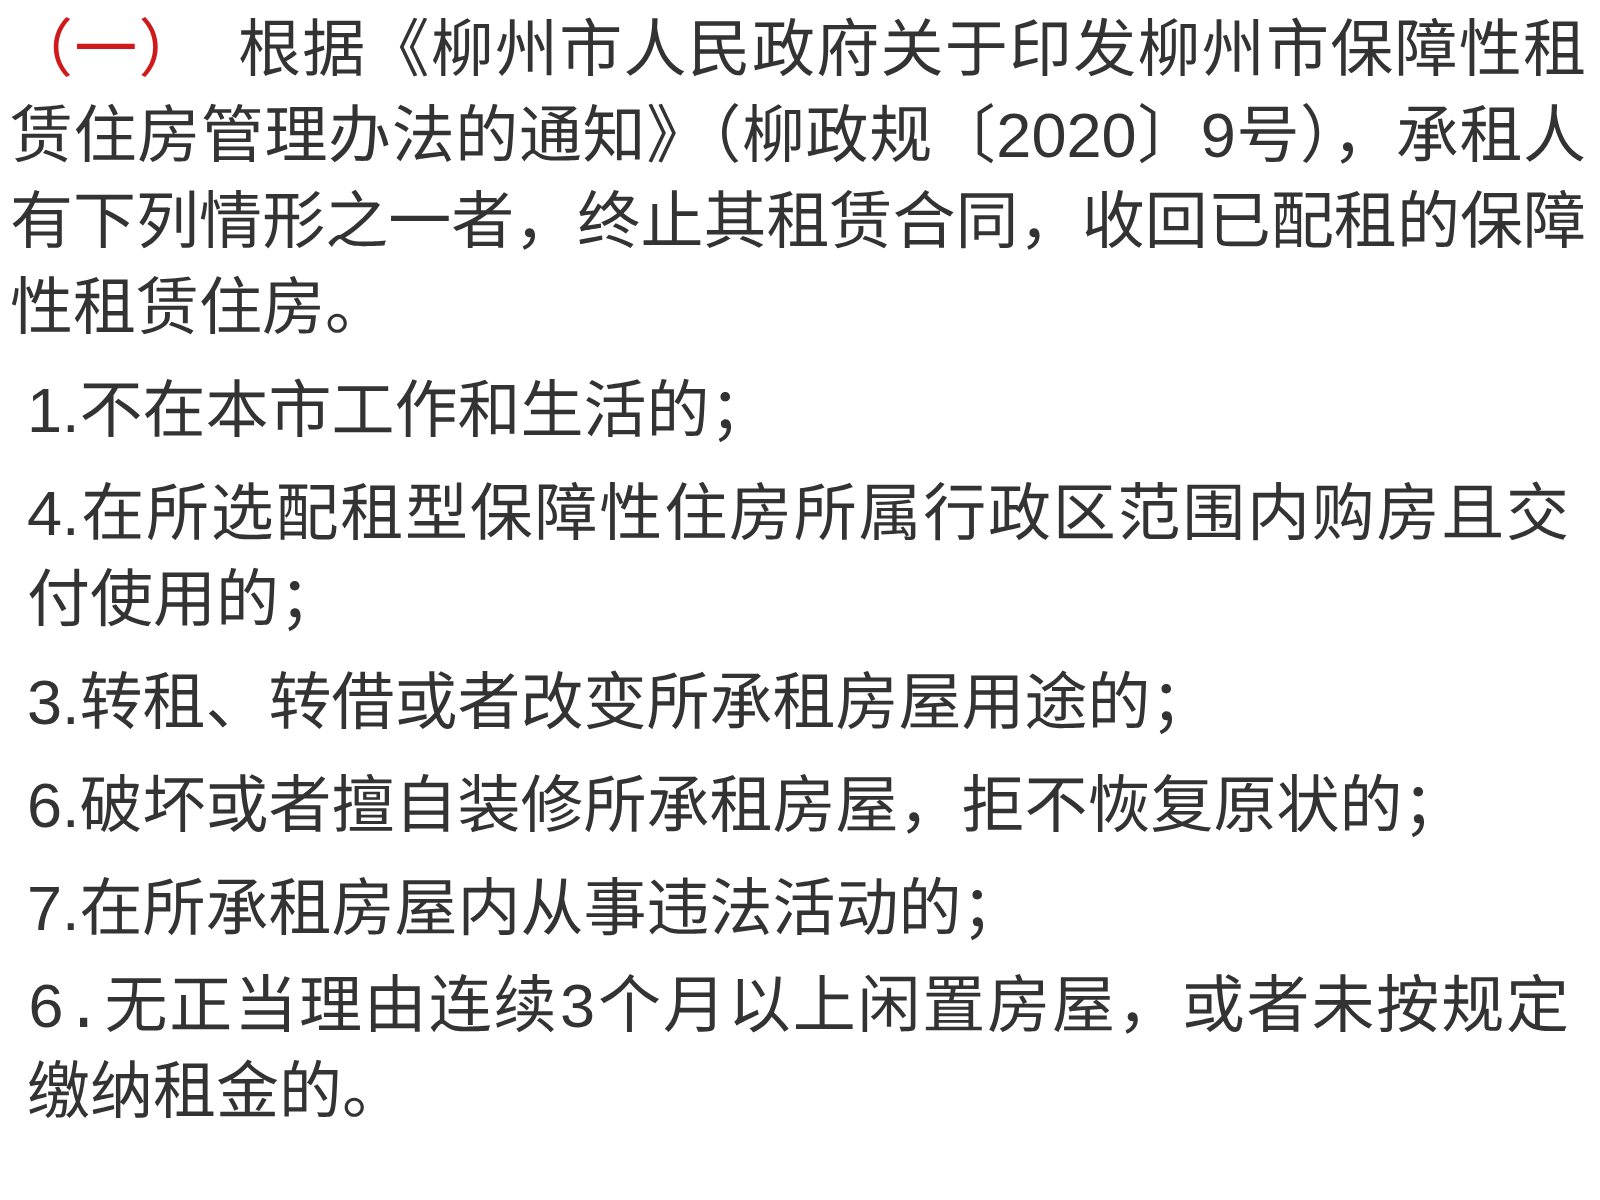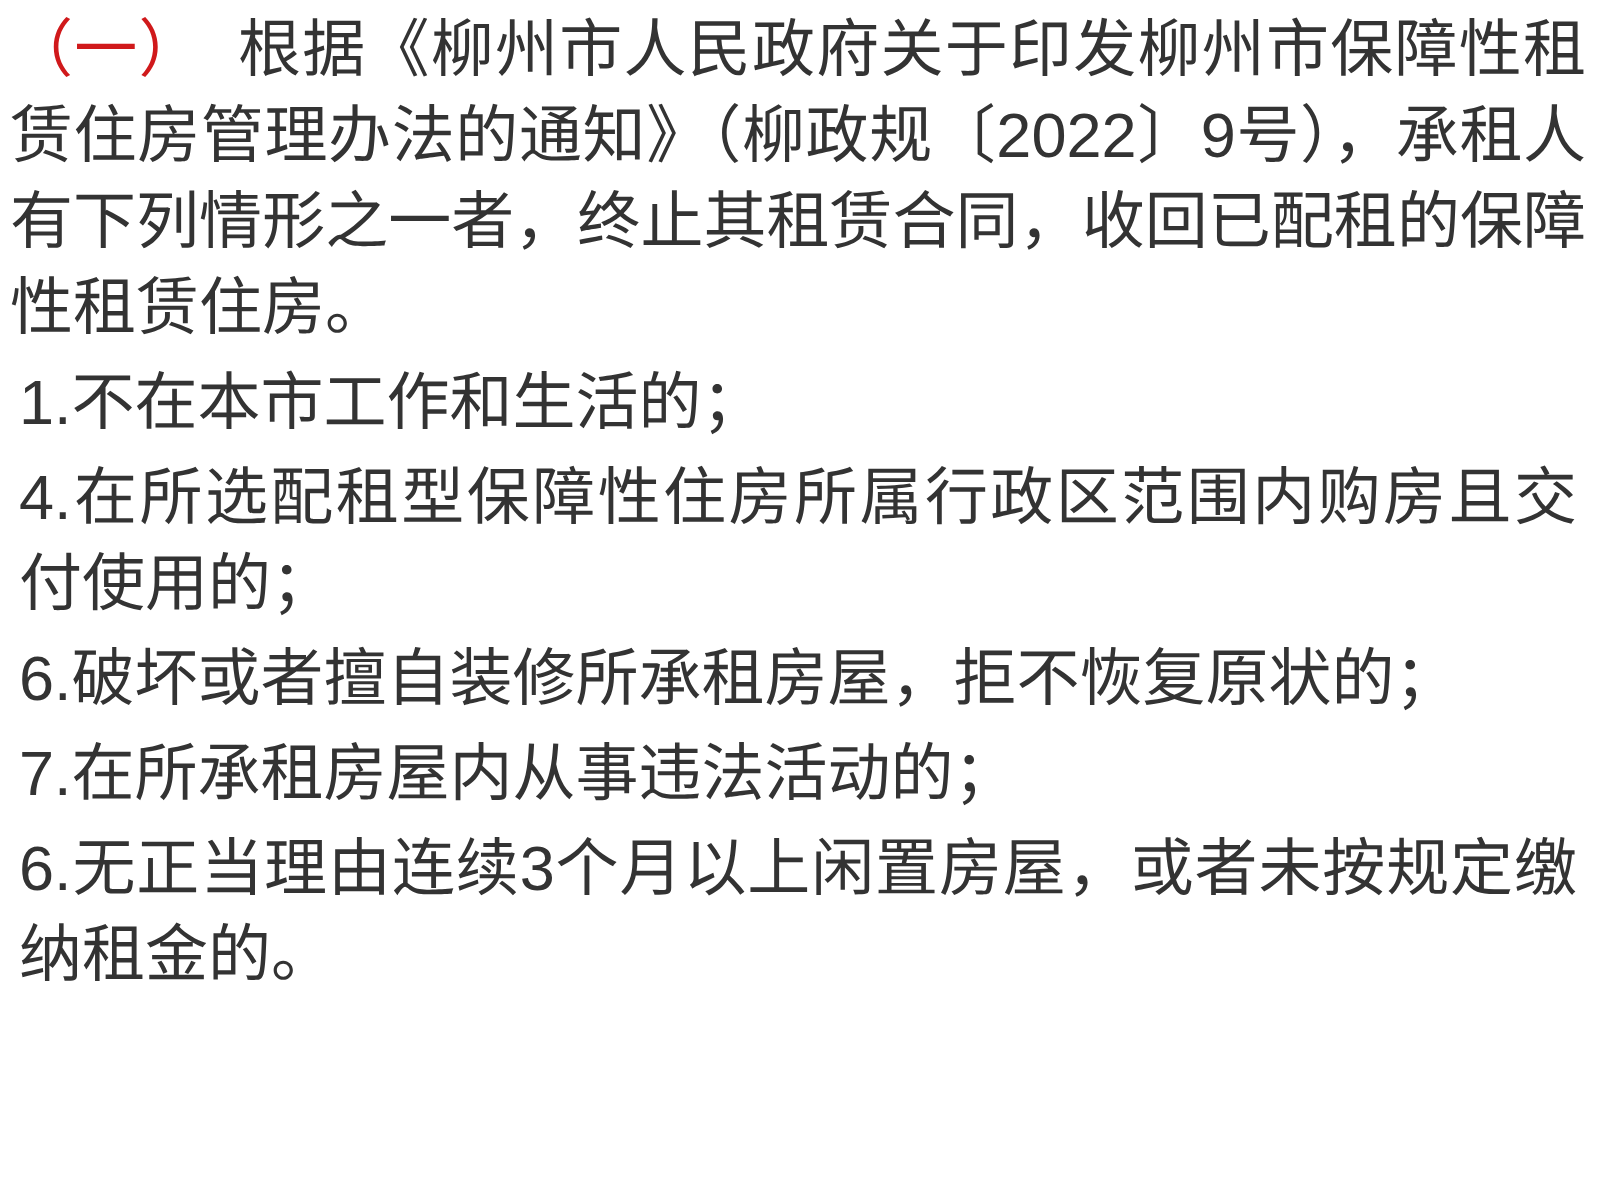--- a/index.html
+++ b/index.html
@@ -39,38 +39,40 @@
   }
   .marker {
     color: #d0191b;
     font-weight: 400;
   }
   .lead-gap {
     display: inline-block;
     width: 34px;
   }
   .list-item {
-    margin: 9px;
+    margin: 17px;
     text-align: justify;
     text-justify: inter-ideograph;
   }
   .clip-last {
     overflow: hidden;
+    font-family: Liberation Mono, monospace;
   }
 </style>
 </head>
 <body>
 
 <div class="page">
   <div class="doc-body">
 
     <p class="para para-lead">
-      <span class="marker">（一）</span><span class="lead-gap"></span><span>根据《柳州市人民政府关于印发柳州市保障性租赁住房管理办法的通知》（柳政规〔2022〕9号），承租人有下列情形之一者，终止其租赁合同，收回已配租的保障性租赁住房。</span>
+      <span class="marker">（一）</span><span class="lead-gap"></span><span>根据《柳州市人民政府关于印发柳州市保障性租赁住房管理办法的通知》（柳政规〔2020〕9号），承租人有下列情形之一者，终止其租赁合同，收回已配租的保障性租赁住房。</span>
     </p>
 
     <p class="list-item">1.不在本市工作和生活的；</p>
     <p class="list-item">4.在所选配租型保障性住房所属行政区范围内购房且交付使用的；</p>
+    <p class="list-item">3.转租、转借或者改变所承租房屋用途的；</p>
     <p class="list-item">6.破坏或者擅自装修所承租房屋，拒不恢复原状的；</p>
     <p class="list-item">7.在所承租房屋内从事违法活动的；</p>
     <p class="list-item clip-last">6.无正当理由连续3个月以上闲置房屋，或者未按规定缴纳租金的。</p>
 
   </div>
 </div>
 
 </body></html>

